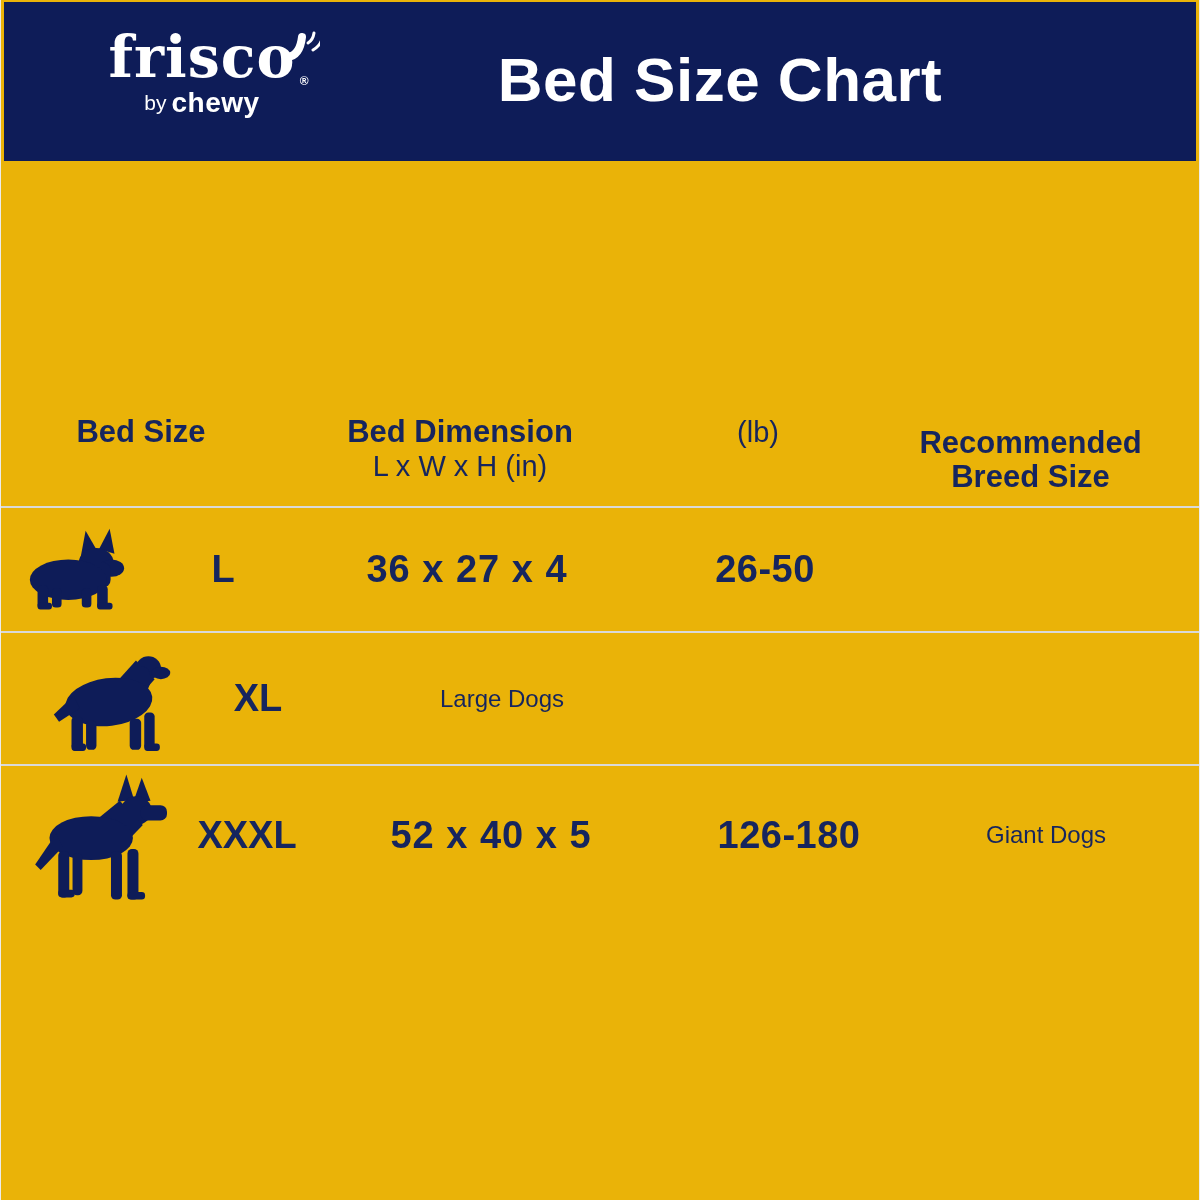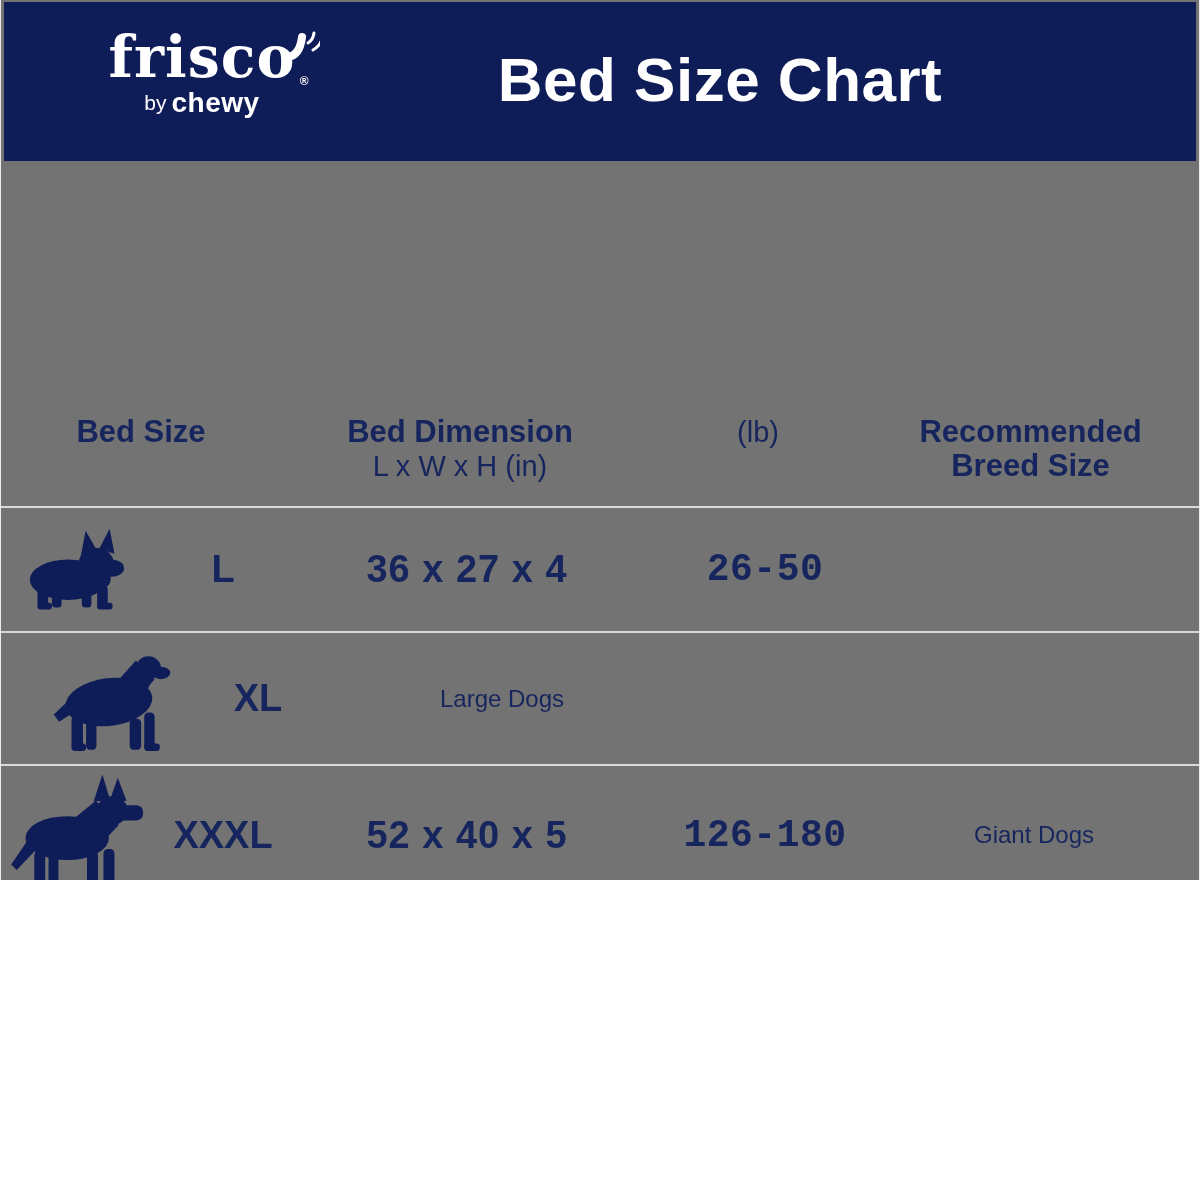--- a/index.html
+++ b/index.html
@@ -5,22 +5,22 @@
   :root{
     --navy:#0e1c58;
     --text-navy:#16255e;
     --divider:#d9d9d9;
   }
   *{margin:0;padding:0;box-sizing:border-box;}
   html,body{background:#fff;}
   body{font-family:"Liberation Sans",sans-serif;}
   .page{
     position:relative;
-    width:1200px;height:880px;
-    background:#737373;
+    width:1200px;height:1200px;
+    background:#eab308;
     overflow:hidden;
     border-left:1px solid #ececec;
     border-right:1px solid #ececec;
   }
 
   
   .banner{
     position:relative;
     margin:2px 3px 0 3px;
     height:159px;
@@ -97,41 +97,41 @@
     text-align:center;
     font-weight:bold;
     font-size:31px;
     line-height:34px;
   }
   .col-sub{
     font-weight:normal;
     font-size:29px;
     line-height:34px;
   }
-  .col-head-breed{max-width:262px;margin:0 auto;}
+  .col-head-breed{max-width:262px;margin:11px auto;}
 
   .row-grid{
     grid-template-columns:150px 130px 344px 238px 1fr;
     align-items:center;
     border-top:2px solid var(--divider);
   }
   .row-1{height:125px;}
   .row-2{height:133px;padding-left:35px;}
-  .row-3{height:140px;}
+  .row-3{height:140px;padding-left:24px;}
   .cell{text-align:center;}
   .icon-cell{
     display:flex;
     align-items:center;
     justify-content:center;
     height:100%;
     padding-top:4px;
   }
   .size-label{font-size:38px;font-weight:bold;}
   .dim-label{font-size:38px;font-weight:bold;letter-spacing:1px;}
-  .weight-label{font-size:38px;font-weight:bold;letter-spacing:.5px;font-family:Liberation Mono, monospace;}
+  .weight-label{font-size:38px;font-weight:bold;letter-spacing:.5px;}
   .breed-label{font-size:24px;font-weight:normal;}
   .dog{fill:var(--navy);}
 </style>
 </head>
 <body>
 
 <div class="page">
 
   <div class="banner">
     <div class="logo">

